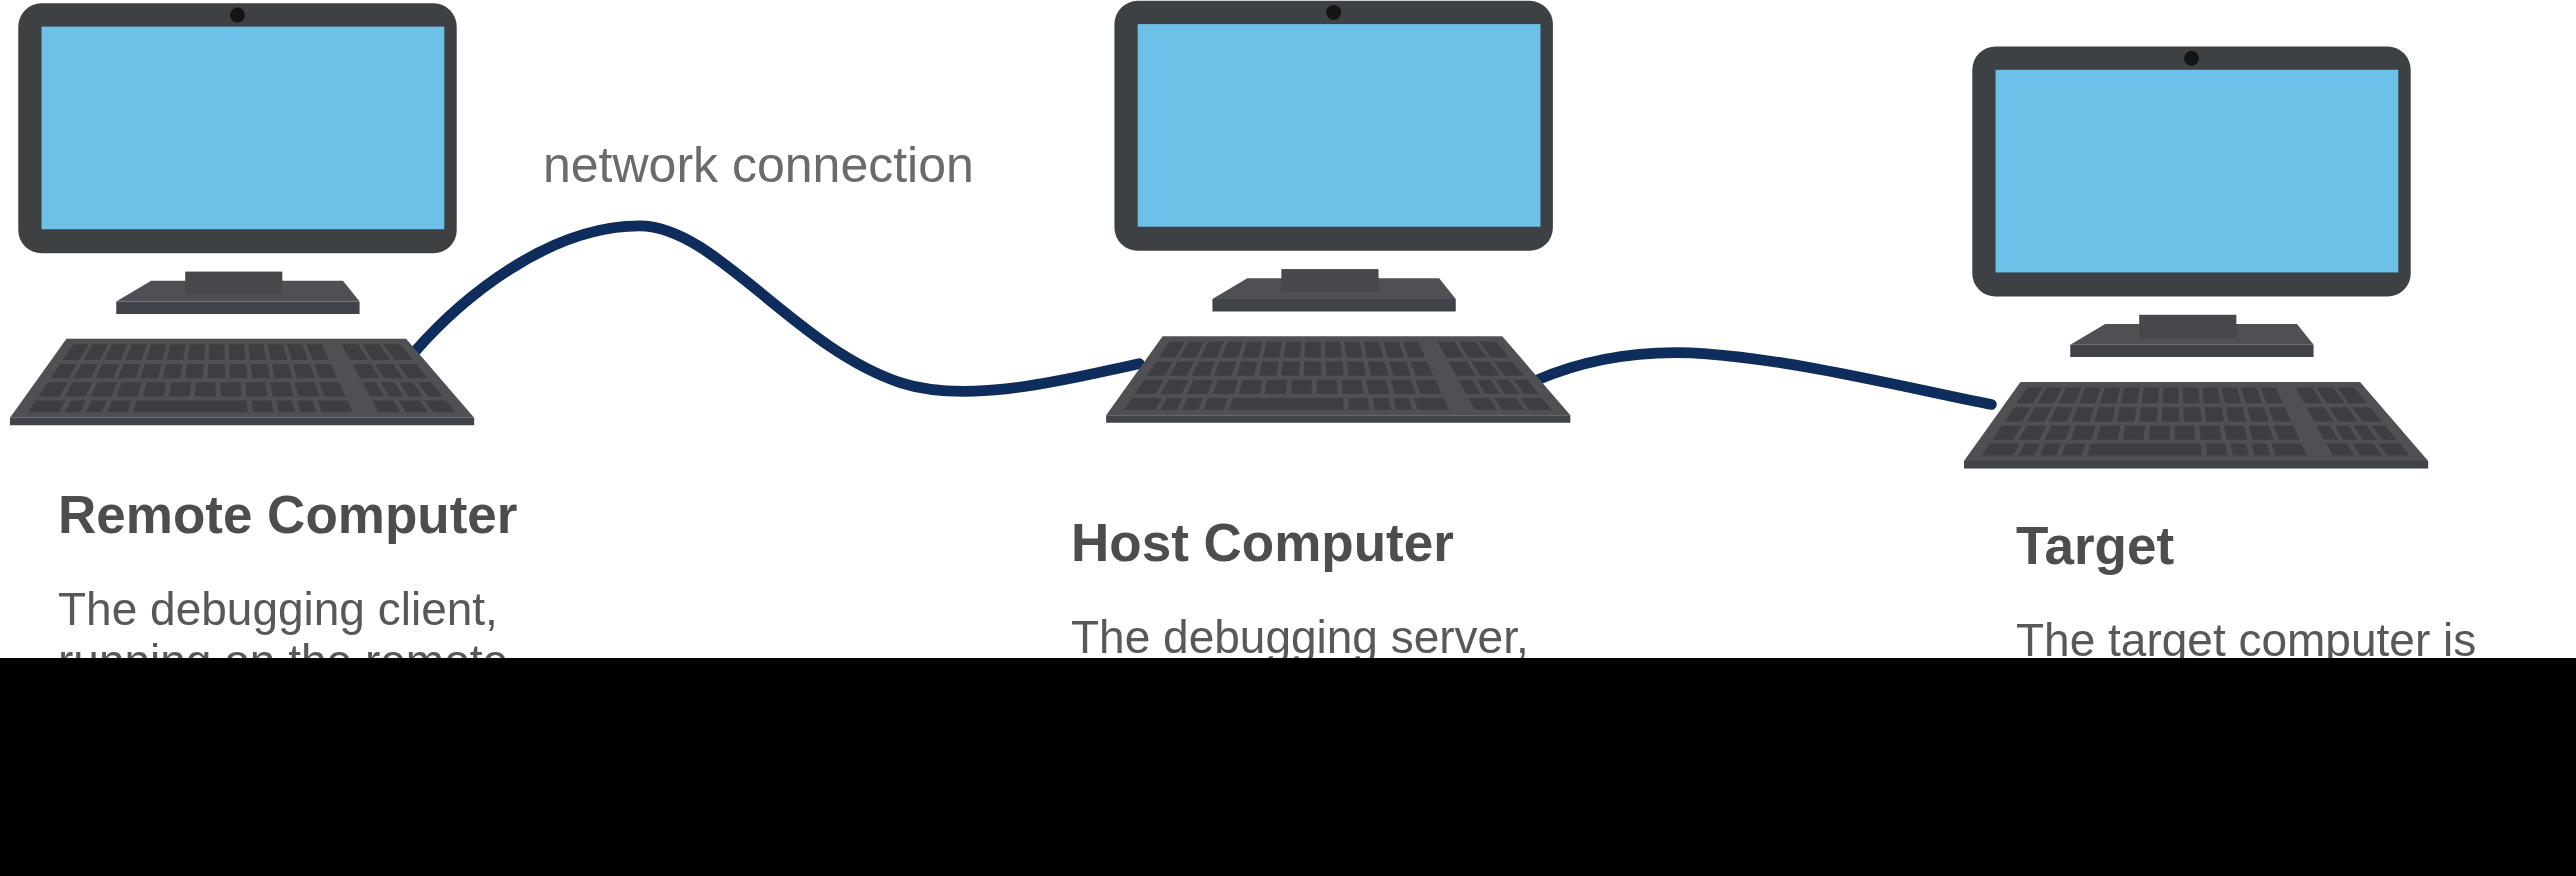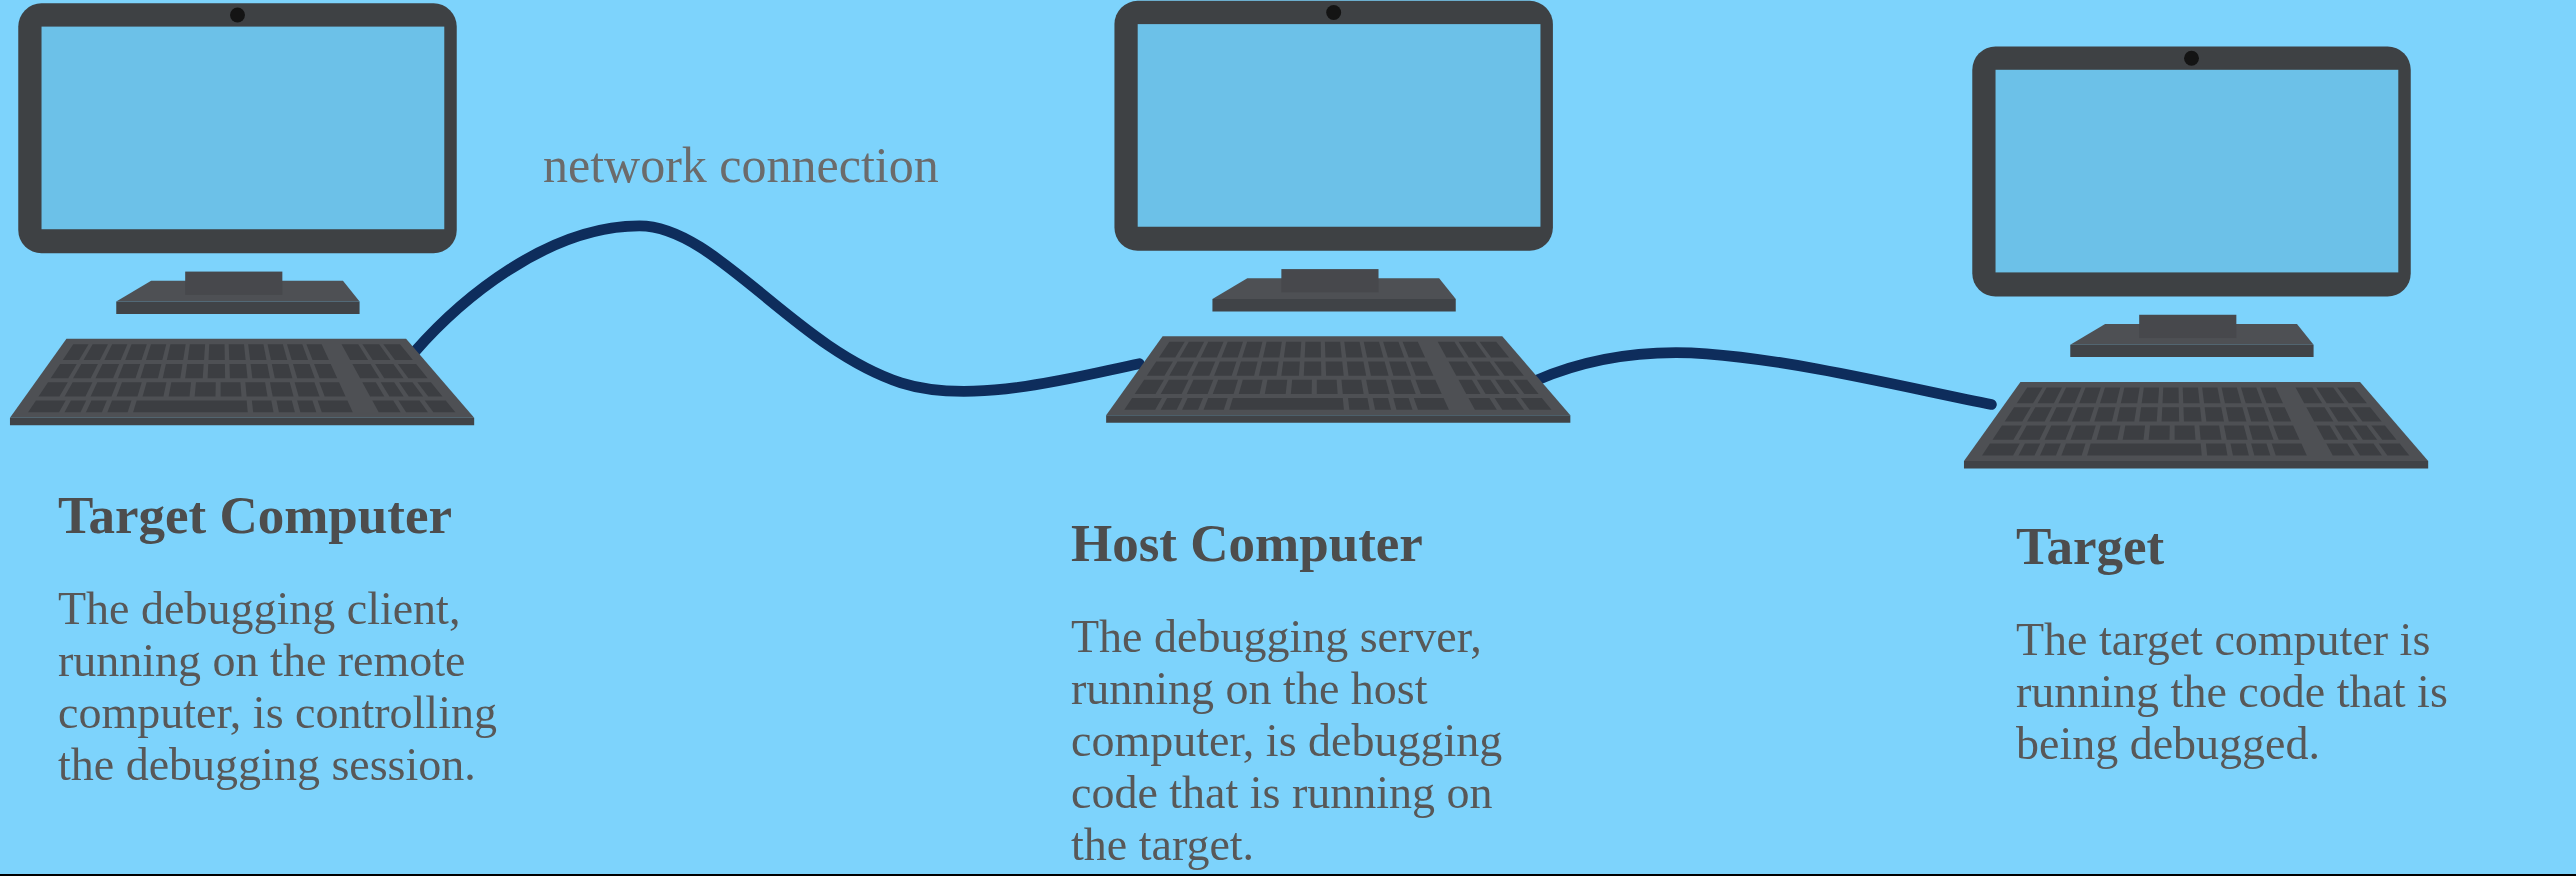--- a/index.html
+++ b/index.html
@@ -1,21 +1,21 @@
 <!DOCTYPE html>
 <html style="font-size:13.3px"><head>
 <meta charset="utf-8">
 <style>
   html,body{margin:0;padding:0;background:#000;}
   .canvas{
     position:relative;
-    width:2576px;height:874px;
-    background:#7dd3fc;
+    width:2576px;height:658px;
+    background:#ffffff;
     overflow:hidden;
-    font-family:Liberation Serif, serif;
+    font-family:Liberation Sans, sans-serif;
   }
   .diagram-svg{position:absolute;left:0;top:0;width:2576px;height:877px;}
   .conn-label{
     position:absolute;
     color:#6b6b6b;
     font-size:50px;
     line-height:55px;
     white-space:pre-line;
   }
   .caption{position:absolute;width:598px;}
@@ -122,21 +122,21 @@
     <path d="M 1850 458 C 1915 430, 1985 421, 2055 426 C 2165 434, 2310 470, 2398 487" fill="none" stroke="#0e2d5c" stroke-width="13" stroke-linecap="round"></path>
 
     <use href="#computer-unit"></use>
     <use href="#computer-unit" transform="translate(1320,-3)"></use>
     <use href="#computer-unit" transform="translate(2353,52)"></use>
   </svg>
 
   <div class="conn-label" style="left:543px;top:138px;">network connection</div>
 
   <div class="caption" style="left:58px;top:485px;">
-    <h2>Target Computer</h2>
+    <h2>Remote Computer</h2>
     <p>The debugging client,
 running on the remote
 computer, is controlling
 the debugging session.</p>
   </div>
   <div class="caption" style="left:1071px;top:513px;">
     <h2>Host Computer</h2>
     <p>The debugging server,
 running on the host
 computer, is debugging

